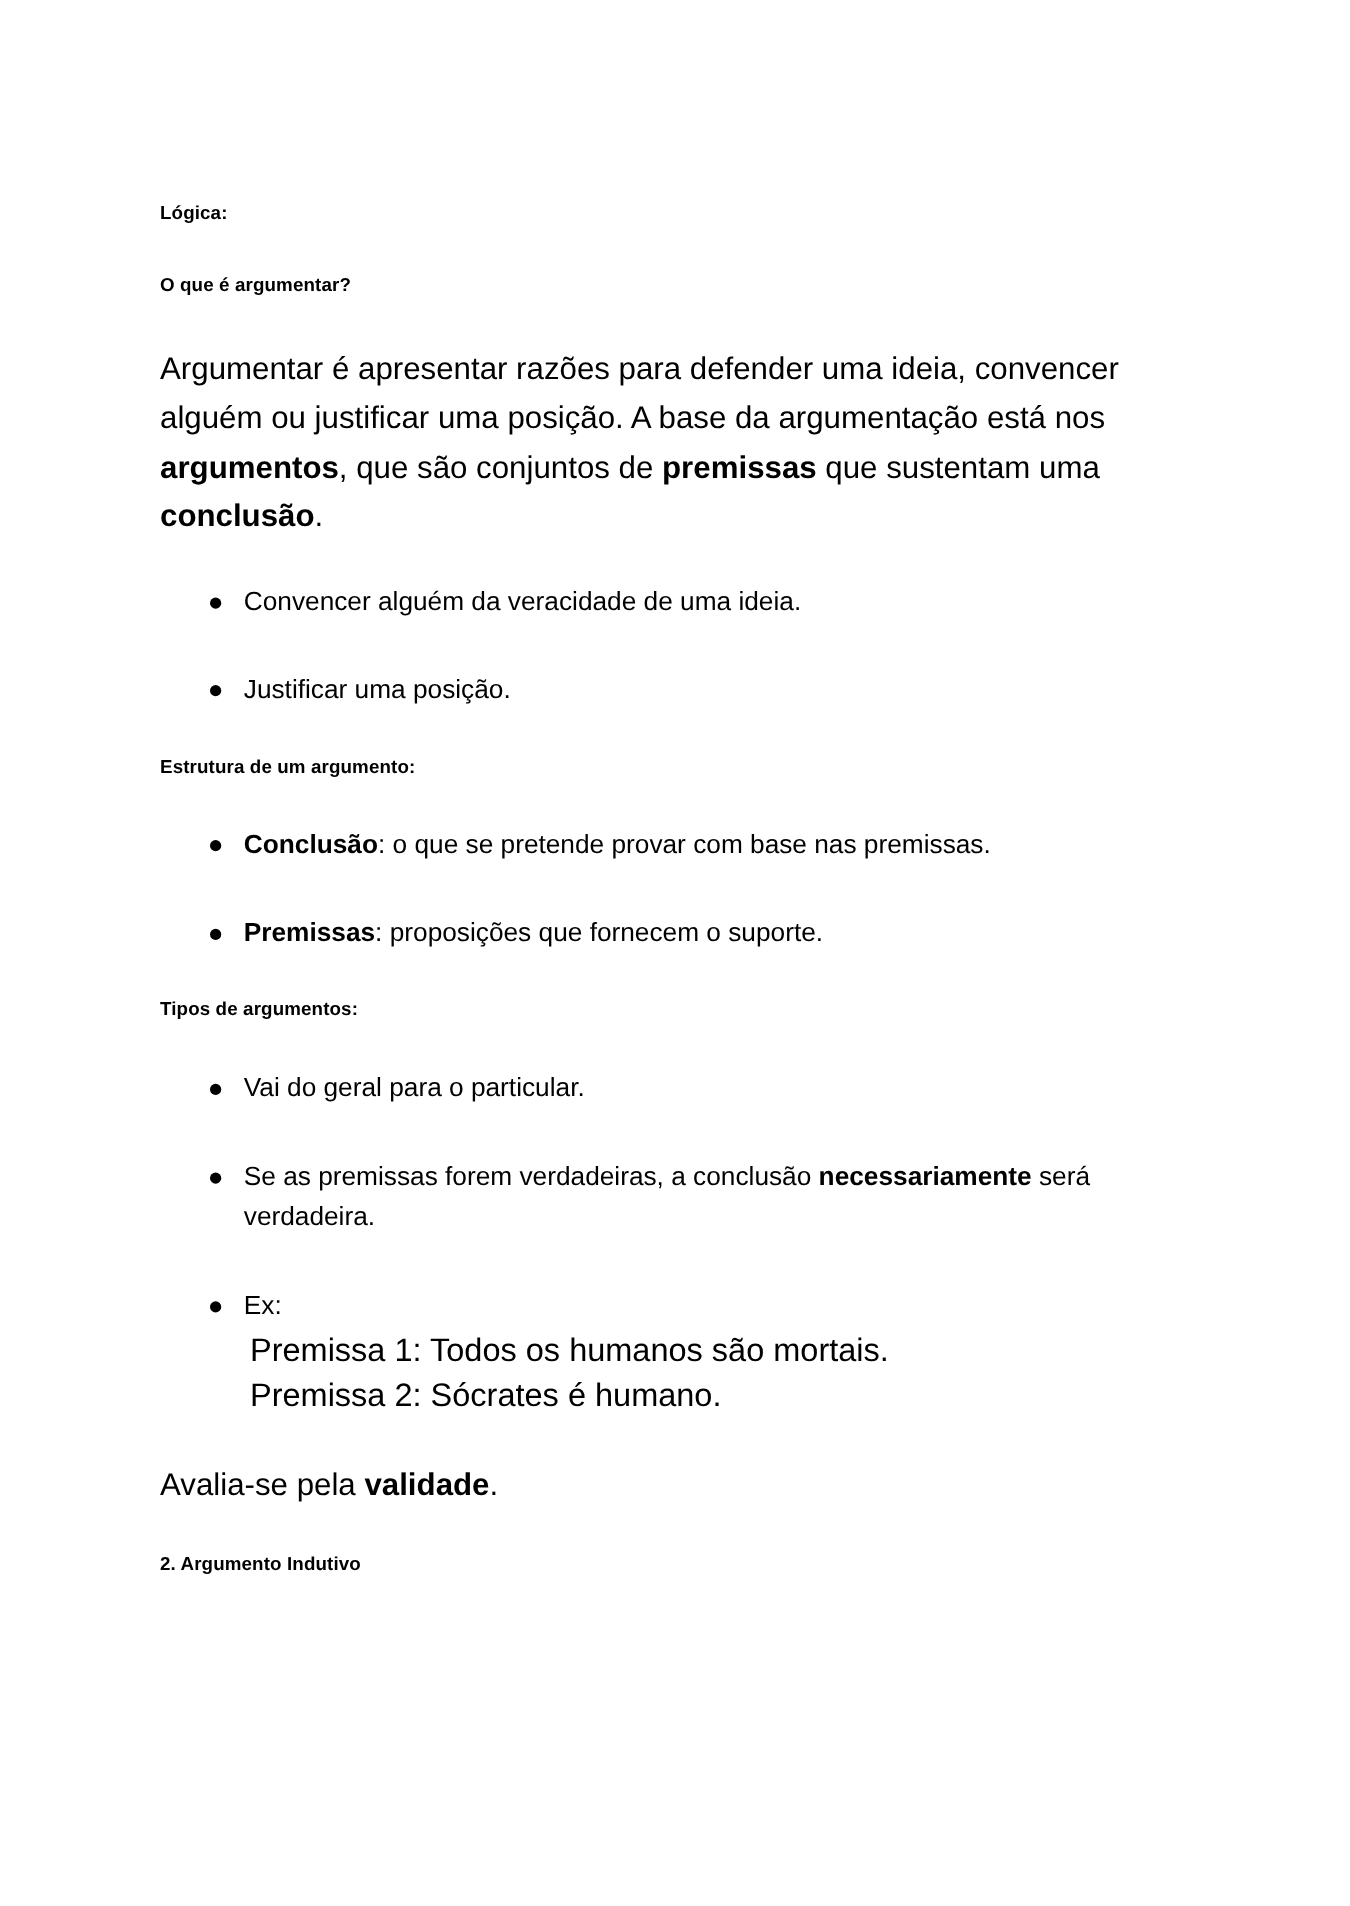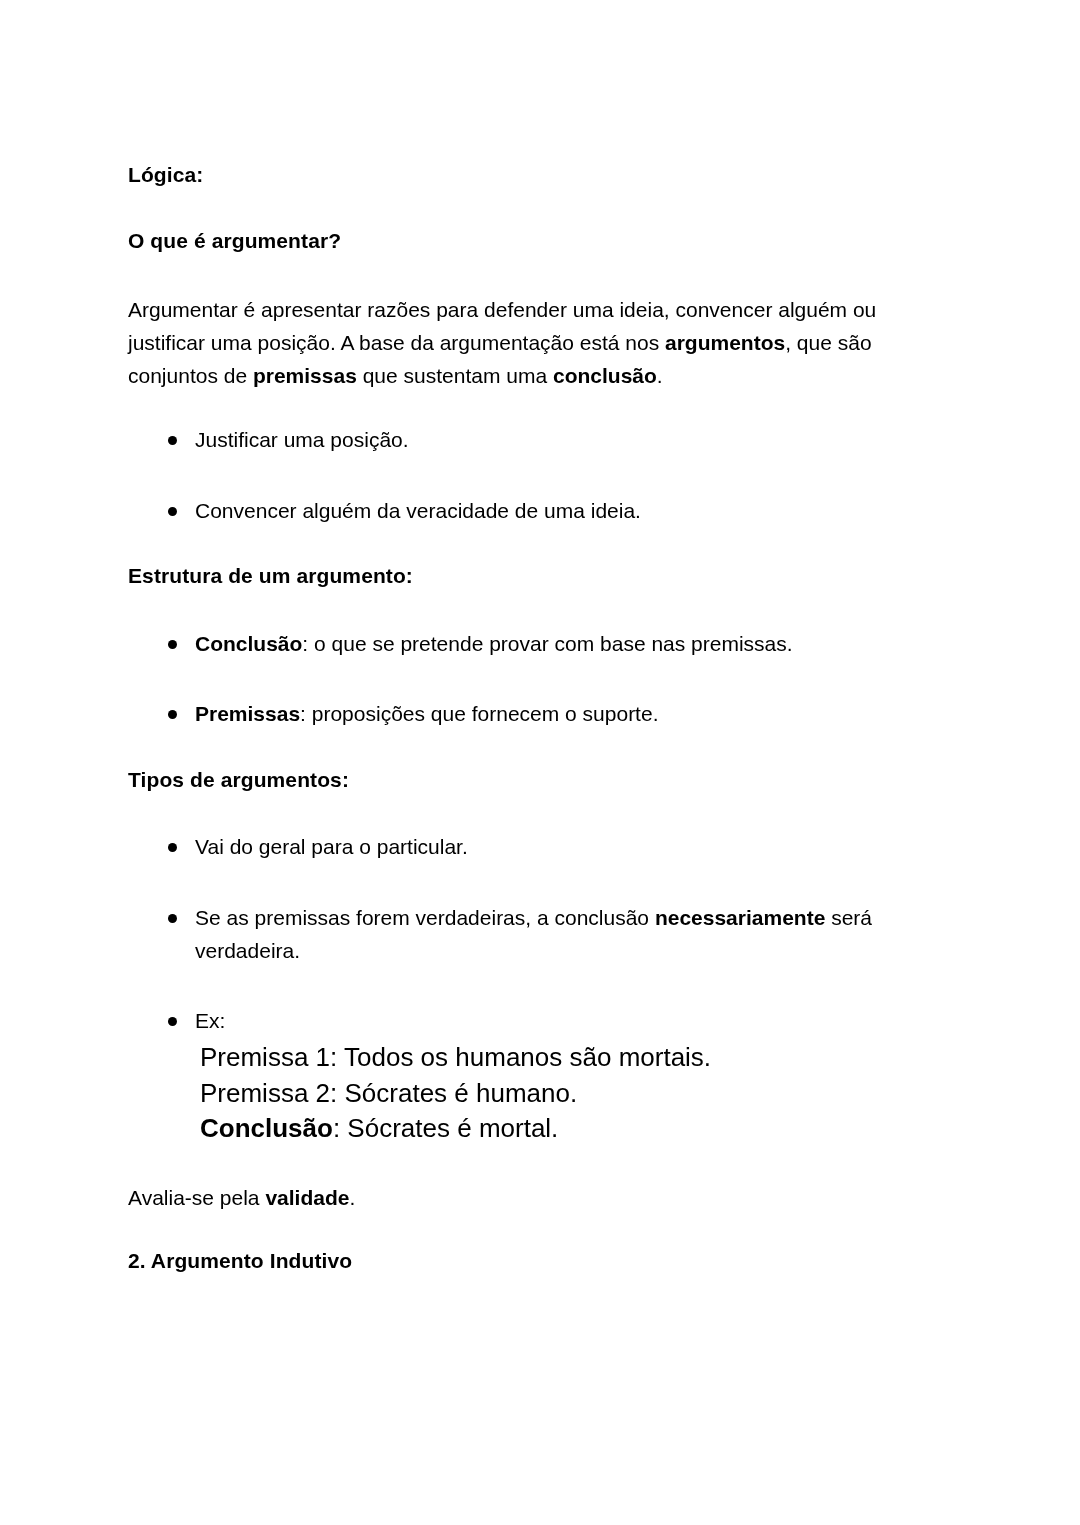--- a/index.html
+++ b/index.html
@@ -23,28 +23,28 @@
     box-sizing: border-box;
     padding: 160px 165px 0 128px;
     overflow: hidden;
   }
   .doc {
     width: 787px;
   }
 
   
   .h-block {
-    font-size: 21px;
+    font-size: 15px;
     line-height: 1.45;
     font-weight: bold;
     margin: 0 0 36px 0;
     letter-spacing: 0.1px;
   }
   .p-block {
-    font-size: 21px;
+    font-size: 25px;
     line-height: 1.58;
     font-weight: normal;
     margin: 0 0 32px 0;
   }
 
   
   ul.bullets {
     list-style: none;
     margin: 0 0 30px 0;
     padding: 0;
@@ -97,25 +97,25 @@
 
 
     <div class="h-block">O que é argumentar?</div>
 
     <p class="p-block"><span>Argumentar é apresentar razões para defender uma ideia, convencer alguém ou justificar uma posição. A base da argumentação está nos </span><b>argumentos</b><span>, que são conjuntos de </span><b>premissas</b><span> que sustentam uma </span><b>conclusão</b><span>.</span></p>
 
 
     <ul class="bullets tail-gap">
       <li>
         <span class="dot"></span>
-        <span>Justificar uma posição.</span>
+        <span>Convencer alguém da veracidade de uma ideia.</span>
       </li>
       <li>
         <span class="dot"></span>
-        <span>Convencer alguém da veracidade de uma ideia.</span>
+        <span>Justificar uma posição.</span>
       </li>
     </ul>
 
     <div class="h-block">Estrutura de um argumento:</div>
 
     <ul class="bullets tail-gap">
       <li>
         <span class="dot"></span>
         <b>Conclusão</b><span>: o que se pretende provar com base nas premissas.</span>
       </li>
@@ -136,21 +136,20 @@
       <li>
         <span class="dot"></span>
         <span>Se as premissas forem verdadeiras, a conclusão </span><b>necessariamente</b><span> será verdadeira.</span>
       </li>
       <li>
         <span class="dot"></span>
         <span>Ex:</span>
         <div class="ex-lines">
           <div class="ex-line">Premissa 1: Todos os humanos são mortais.</div>
           <div class="ex-line">Premissa 2: Sócrates é humano.</div>
-          <div class="ex-line"><b>Conclusão</b><span>: Sócrates é mortal.</span></div>
         </div>
       </li>
     </ul>
 
     <p class="p-block"><span>Avalia-se pela </span><b>validade</b><span>.</span></p>
 
     <div class="h-block">2. Argumento Indutivo</div>
 
   </div>
 </div>

